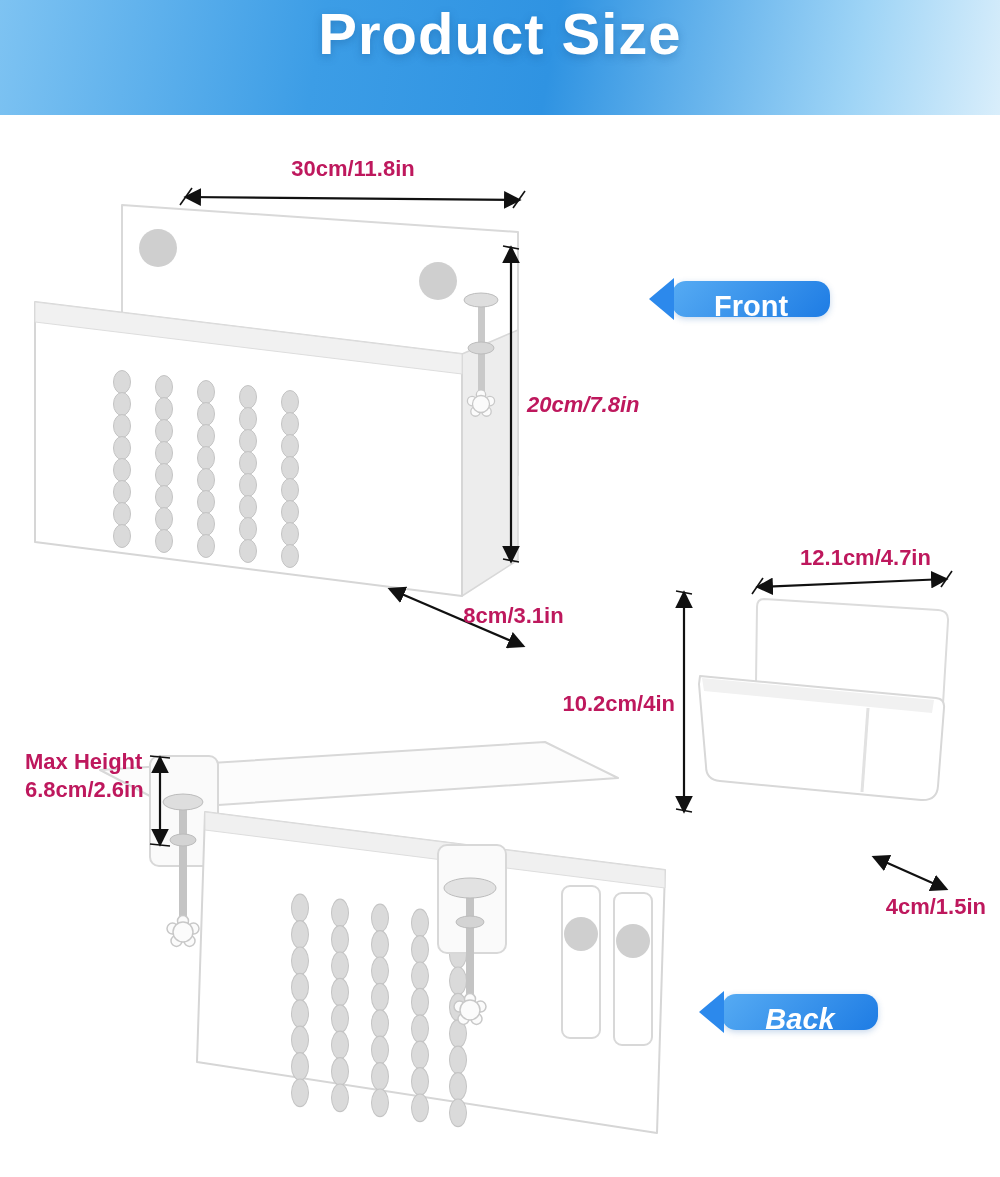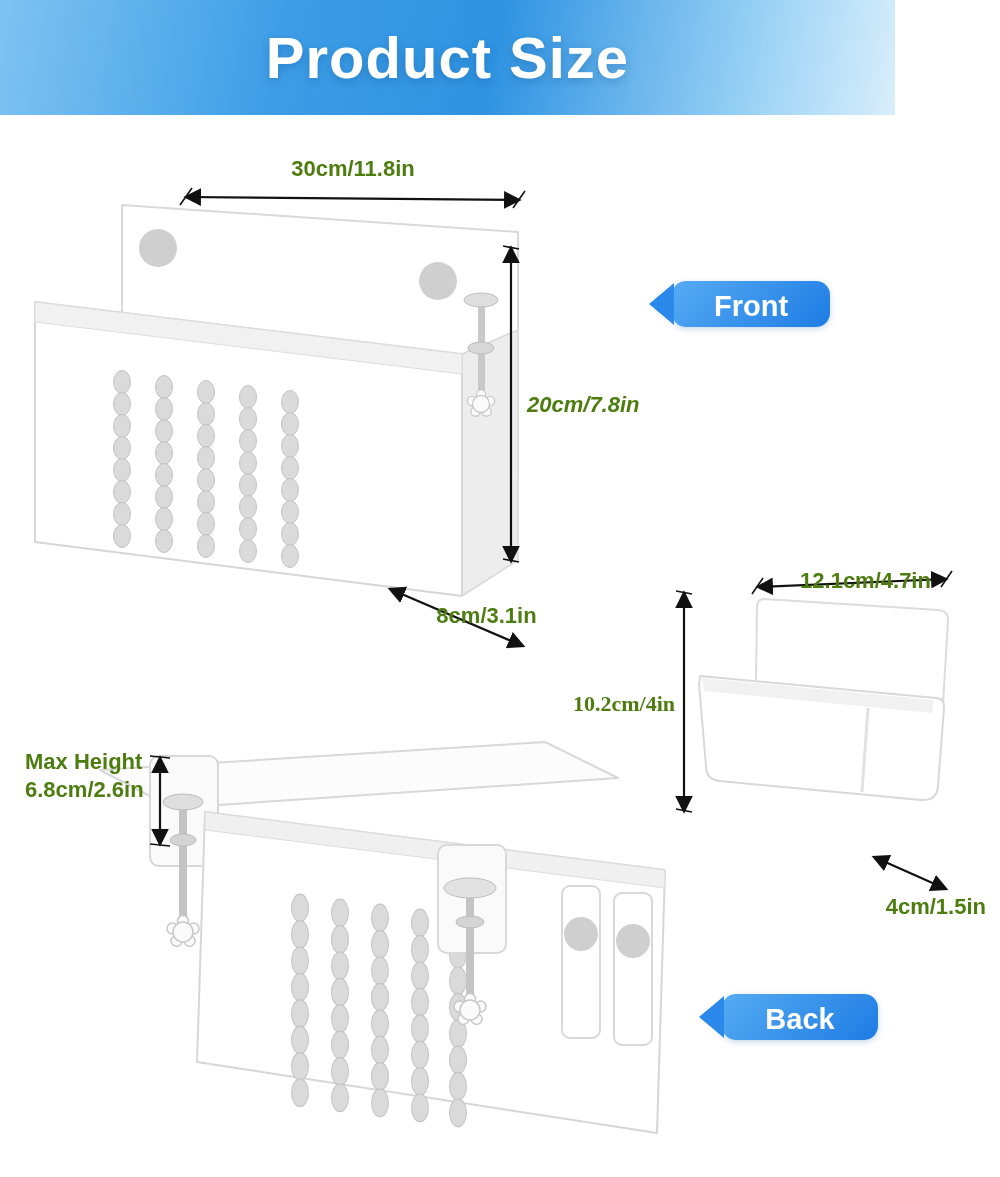--- a/index.html
+++ b/index.html
@@ -6,62 +6,62 @@
   body {
     width:1000px; height:1177px;
     position:relative;
     background:#ffffff;
     overflow:hidden;
     font-family:"Liberation Sans", sans-serif;
   }
 
   
   #banner {
-    position:absolute; left:0; top:0; width:895px; height:115px;
+    position:absolute; left:0; top:0; width:1000px; height:115px;
     background:linear-gradient(100deg,#7ec3f2 0%,#3c9de6 32%,#2f93e2 55%,#9ed4f6 85%,#d9eefb 100%);
-    display:flex; align-items:center; justify-content:center;
+    display:flex; justify-content:center;
   }
   #banner h1 {
     margin:0; color:#ffffff;
     font-size:58px; font-weight:800; letter-spacing:1px;
     text-shadow:0 3px 8px rgba(20,80,140,.35);
   }
 
   
   #scene { position:absolute; left:0; top:0; width:1000px; height:1177px; }
 
   
   .dim-label {
     position:absolute; font-weight:700; font-size:22px;
-    color:#4d7c0f; white-space:nowrap;
+    color:#be185d; white-space:nowrap;
   }
   #lbl-front-width  { left:228px; top:156px; width:250px; text-align:center; }
   #lbl-front-height { left:527px; top:392px;font-style:italic; }
-  #lbl-front-depth  { left:409px; top:603px; width:155px; text-align:center; }
-  #lbl-holder-width { left:768px; top:568px; width:195px; text-align:center; }
-  #lbl-holder-height{ left:543px; top:691px; width:132px; text-align:right;font-family:Liberation Serif, serif; }
+  #lbl-front-depth  { left:436px; top:603px; width:155px; text-align:center; }
+  #lbl-holder-width { left:768px; top:545px; width:195px; text-align:center; }
+  #lbl-holder-height{ left:543px; top:691px; width:132px; text-align:right; }
   #lbl-holder-depth { left:836px; top:894px; width:150px; text-align:right; }
   #lbl-max-height   { left:25px;  top:748px; line-height:28px; }
 
   
   .tag {
-    position:absolute; height:46px; border-radius:14px;
+    position:absolute; height:36px; border-radius:14px;
     background:linear-gradient(135deg,#56abf3,#1e7ce4);
     color:#ffffff; font-weight:700; font-size:29px; line-height:50px;
     text-align:center; box-shadow:0 2px 6px rgba(30,100,180,.25);
   }
   .tag::before {
     content:""; position:absolute; left:-23px; top:50%;
     transform:translateY(-50%);
     border-top:21px solid transparent;
     border-bottom:21px solid transparent;
     border-right:25px solid #2c89ec;
   }
   #tag-front { left:672px; top:281px; width:158px; }
-  #tag-back  { left:722px; top:994px; width:156px; }
+  #tag-back  { left:722px; top:994px; width:156px;font-style:italic; }
 </style>
 </head>
 <body>
 
 <div id="banner">
   <h1>Product Size</h1>
 </div>
 
 <svg id="scene" viewBox="0 0 1000 1177" xmlns="http://www.w3.org/2000/svg">
   <defs>

